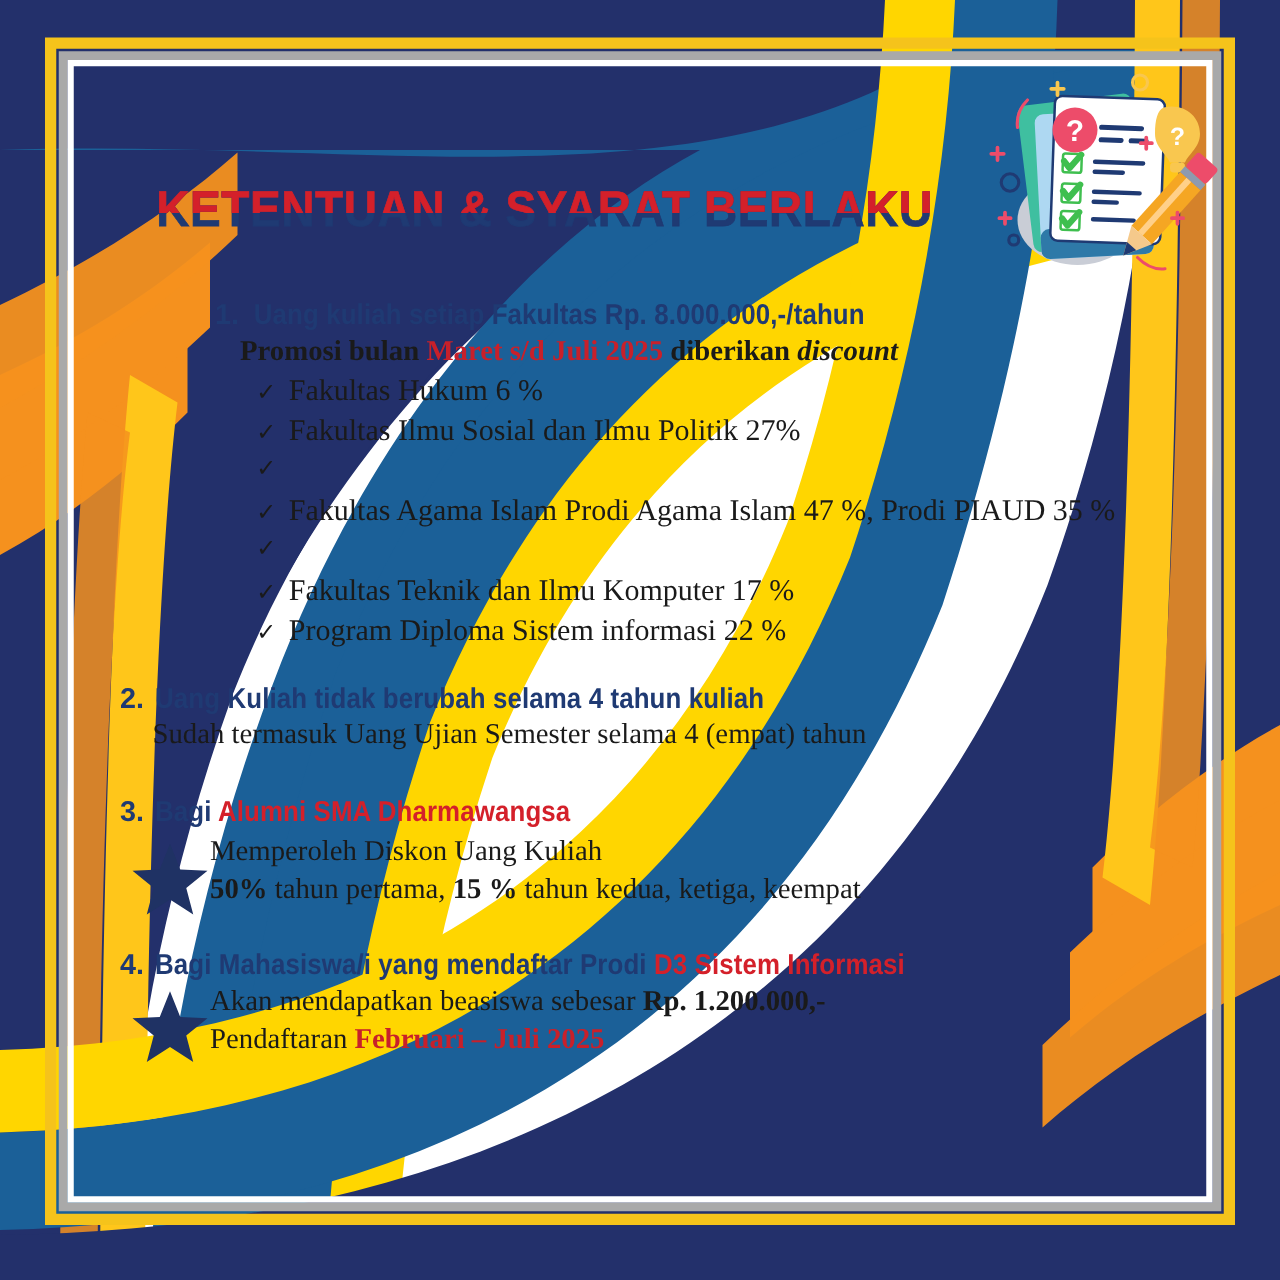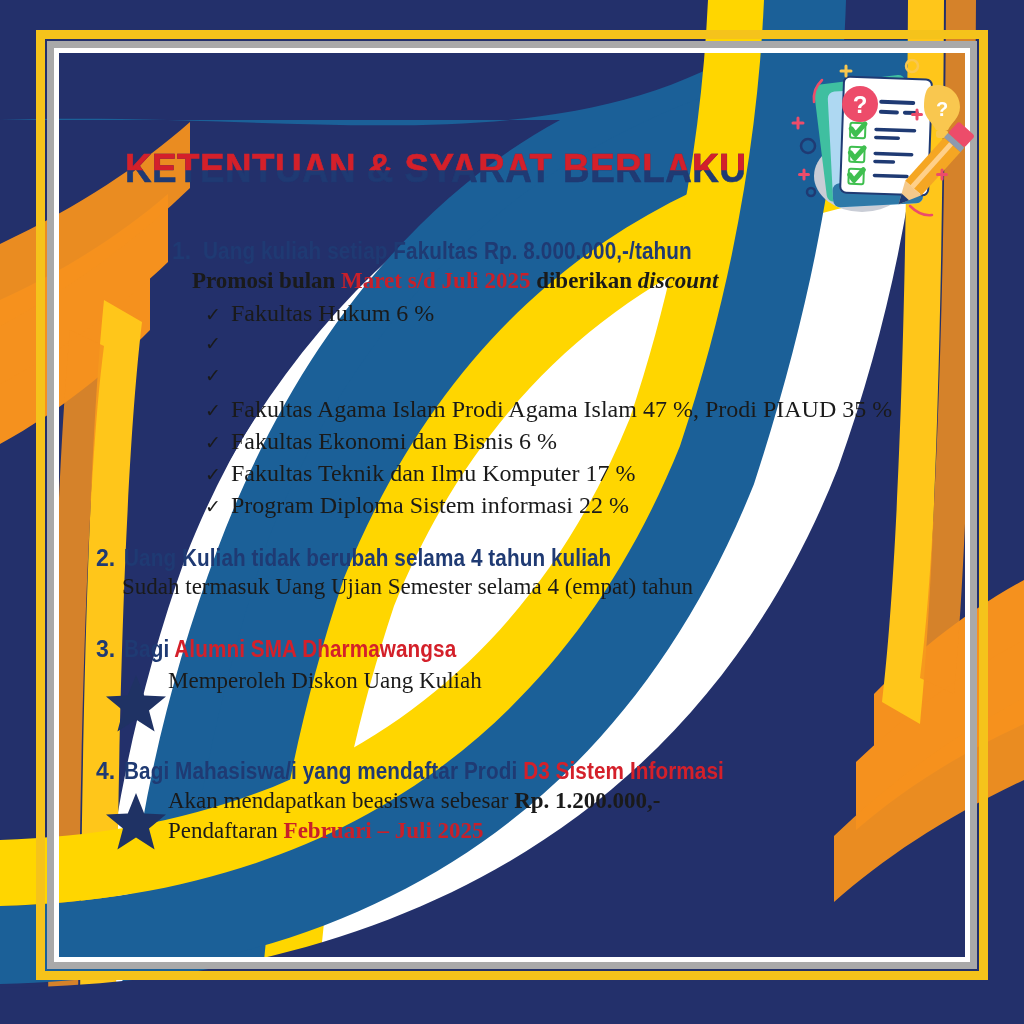--- a/index.html
+++ b/index.html
@@ -294,31 +294,31 @@
       <b><span>Promosi bulan </span><span class="red">Maret s/d Juli 2025</span><span> diberikan </span><span class="ital">discount</span></b>
     </div>
 
     <div class="checklist">
       <div class="check-row">
         <span class="check-mark">✓</span>
         <span class="check-text">Fakultas Hukum 6 %</span>
       </div>
       <div class="check-row">
         <span class="check-mark">✓</span>
+        <span class="check-text">Fakultas Ilmu Sosial dan Ilmu Politik 27%</span>
       </div>
       <div class="check-row">
         <span class="check-mark">✓</span>
       </div>
       <div class="check-row">
         <span class="check-mark">✓</span>
         <span class="check-text">Fakultas Agama Islam Prodi Agama Islam 47 %, Prodi PIAUD 35 %</span>
       </div>
       <div class="check-row">
         <span class="check-mark">✓</span>
-        <span class="check-text">Fakultas Ekonomi dan Bisnis 6 %</span>
       </div>
       <div class="check-row">
         <span class="check-mark">✓</span>
         <span class="check-text">Fakultas Teknik dan Ilmu Komputer 17 %</span>
       </div>
       <div class="check-row">
         <span class="check-mark">✓</span>
         <span class="check-text">Program Diploma Sistem informasi 22 %</span>
       </div>
     </div>
@@ -336,20 +336,21 @@
         <span class="num">3.</span>
         <span class="head" style="margin-left:9px;"><span>Bagi </span><span class="red">Alumni SMA Dharmawangsa</span></span>
       </div>
     </div>
     <div class="star" style="left:105px;top:673px;">
       <svg viewBox="0 0 62 62" xmlns="http://www.w3.org/2000/svg">
         <polygon points="31,2 39.2,22.6 61,23.6 44,37.4 49.6,58.6 31,46.6 12.4,58.6 18,37.4 1,23.6 22.8,22.6" fill="#1F3264"></polygon>
       </svg>
     </div>
     <div class="item sub" style="left:168px;top:668px;">Memperoleh Diskon Uang Kuliah</div>
+    <div class="item sub" style="left:168px;top:698px;"><b>50%</b><span> tahun pertama, </span><b>15 %</b><span> tahun kedua, ketiga, keempat</span></div>
 
     <div class="item" style="left:96px;top:758px;">
       <div style="display:flex;align-items:baseline;">
         <span class="num">4.</span>
         <span class="head" style="margin-left:9px;"><span>Bagi Mahasiswa/i yang mendaftar Prodi </span><span class="red">D3 Sistem Informasi</span></span>
       </div>
     </div>
     <div class="star" style="left:105px;top:791px;">
       <svg viewBox="0 0 62 62" xmlns="http://www.w3.org/2000/svg">
         <polygon points="31,2 39.2,22.6 61,23.6 44,37.4 49.6,58.6 31,46.6 12.4,58.6 18,37.4 1,23.6 22.8,22.6" fill="#1F3264"></polygon>

